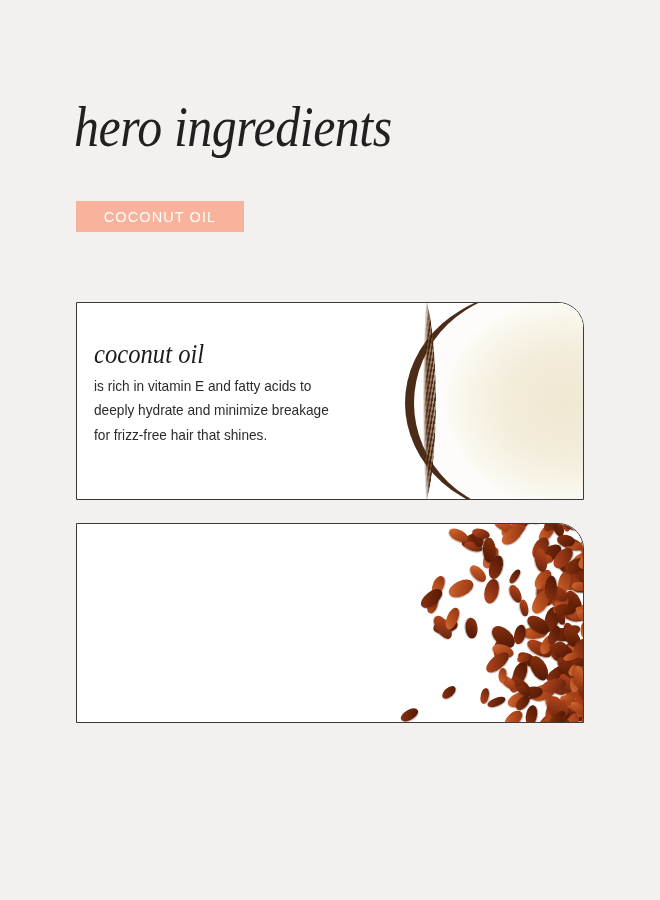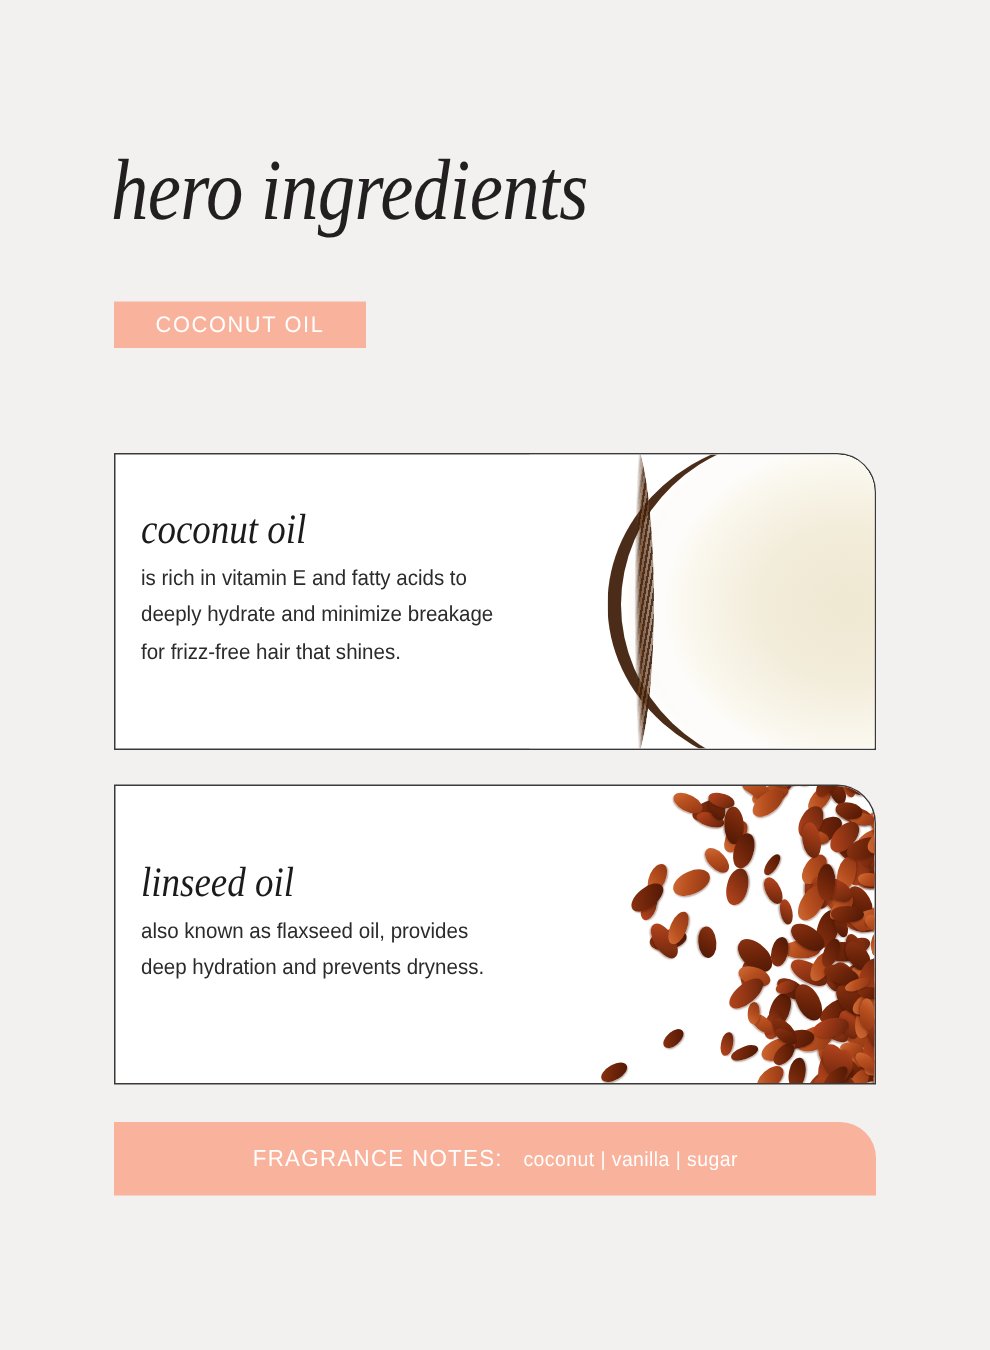--- a/index.html
+++ b/index.html
@@ -392,27 +392,16 @@
           <div class="seed light" style="left: 215.028px; top: 146.807px; width: 20.635px; height: 10.009px; transform: rotate(86.5481deg);"></div>
           <div class="seed dark" style="left: 157.055px; top: 104.588px; width: 19.8031px; height: 11.2363px; transform: rotate(-76.3501deg);"></div>
           <div class="seed light" style="left: 209.862px; top: 128.849px; width: 16.6061px; height: 7.35467px; transform: rotate(-19.2904deg);"></div>
           <div class="seed light" style="left: 138.64px; top: 121.161px; width: 22.2514px; height: 11.8138px; transform: rotate(19.424deg);"></div>
           <div class="seed " style="left: 176.453px; top: 29.95px; width: 23.798px; height: 12.0564px; transform: rotate(80.5071deg);"></div>
           <div class="seed dark" style="left: 193.608px; top: 189.811px; width: 20.3465px; height: 9.12656px; transform: rotate(-42.265deg);"></div>
           <div class="seed light" style="left: 87.9394px; top: 89.2472px; width: 22.9925px; height: 11.3416px; transform: rotate(-66.6162deg);"></div>
           <div class="seed " style="left: 130.901px; top: 131.724px; width: 26.6713px; height: 13.0067px; transform: rotate(-39.1588deg);"></div>
         </div>
     </div>
-    <div class="card-text">
-      <div class="card-name">linseed oil</div>
-      <div class="card-desc">
-        <span>also known as flaxseed oil, provides</span>
-        <span>deep hydration and prevents dryness.</span>
-      </div>
-    </div>
   </div>
 
-  <div class="fragrance">
-    <span class="frag-title">FRAGRANCE NOTES:</span>
-    <span class="frag-notes">coconut | vanilla | sugar</span>
-  </div>
 
 </div>
 
 </body></html>

